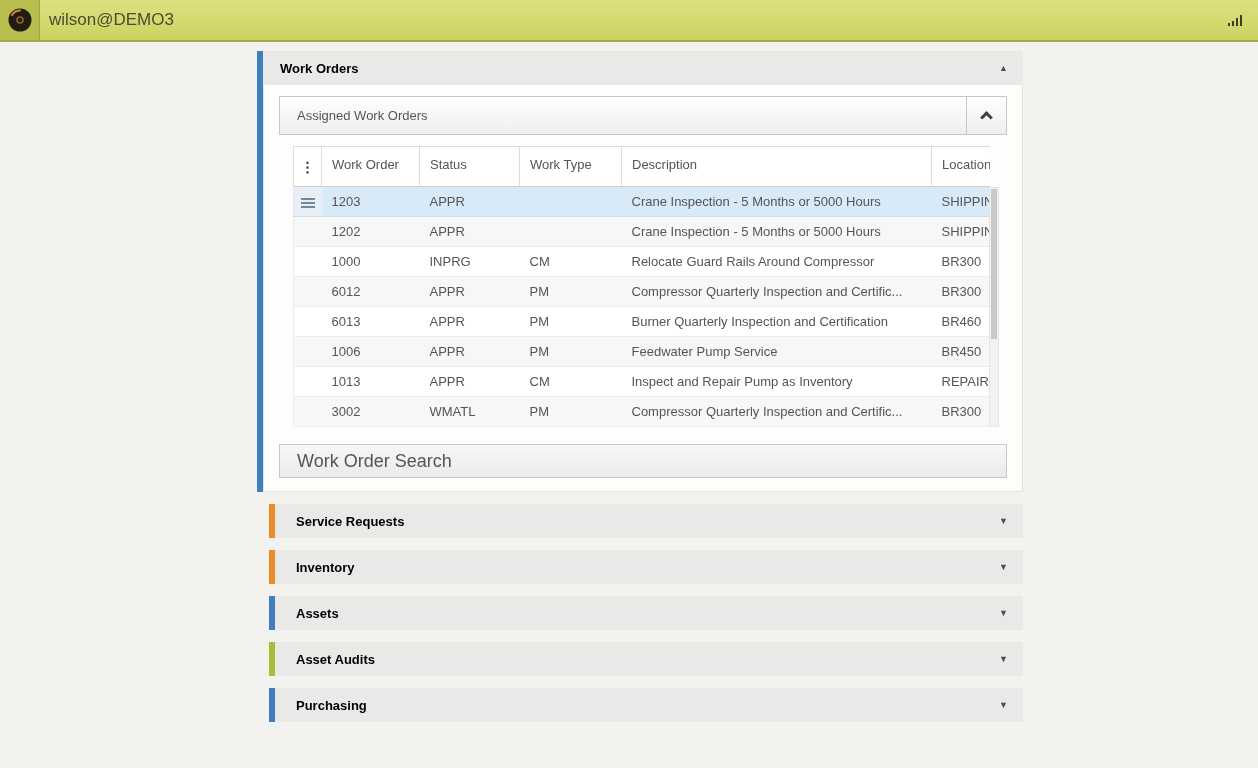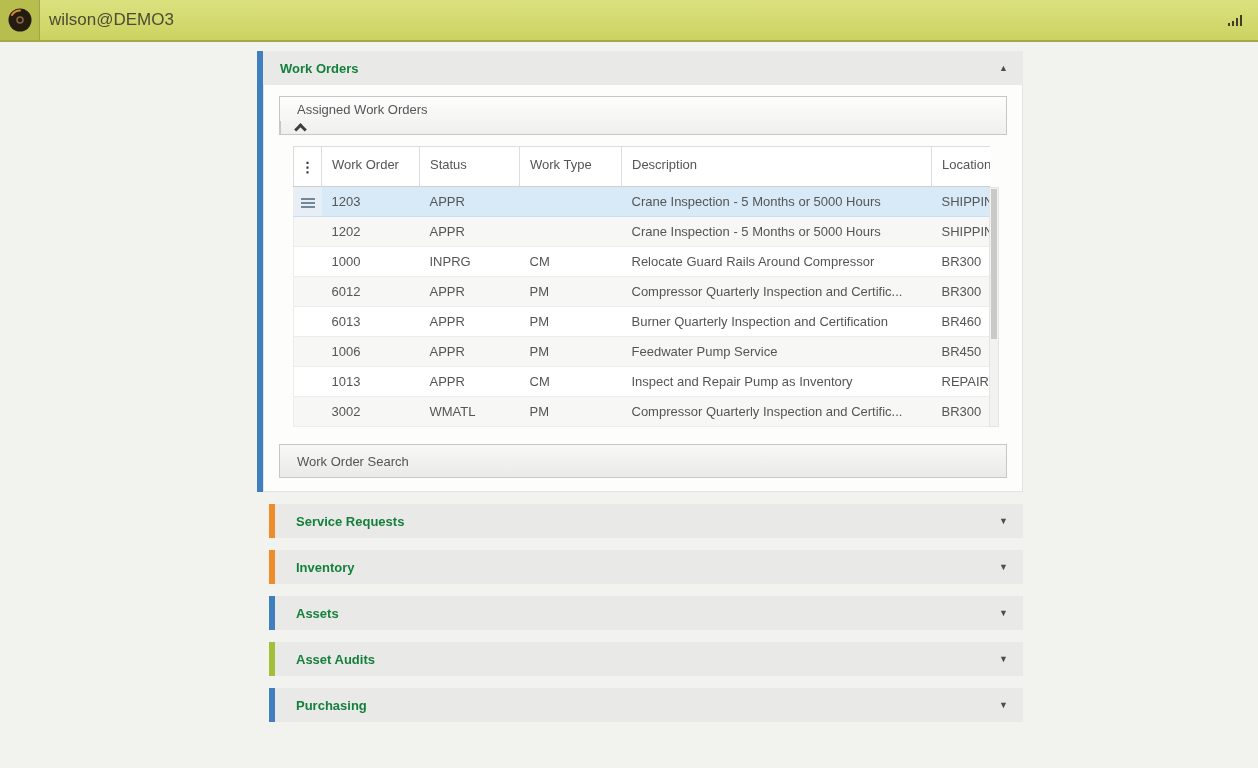--- a/index.html
+++ b/index.html
@@ -35,34 +35,34 @@
   .panel-wrap { width: 766px; }
 
   .accent { position: absolute; left: 0; top: 0; bottom: 0; width: 6px; }
 
   .wo-panel { position: relative; margin-bottom: 12px; }
   .panel-header {
     margin-left: 6px; height: 34px; background: #e9e9e7;
     display: flex; align-items: center; justify-content: space-between;
     padding: 0 15px 0 17px; cursor: pointer;
   }
-  .panel-title { font-size: 13px; font-weight: bold; color: #15803d; }
+  .panel-title { font-size: 13px; font-weight: bold; color: #000000; }
   .tri { font-size: 9px; color: #4d4d4d; line-height: 1; }
 
   .panel-body {
     margin-left: 6px; background: #fdfdfc;
     border: 1px solid #e3e3e0; border-top: none;
     padding: 11px 15px 13px 15px;
   }
 
   
   .ao-header {
     height: 39px; border: 1px solid #c7c7c5;
     background: linear-gradient(#fefefe, #efefed);
-    display: flex; align-items: stretch; flex-direction: column;
+    display: flex; align-items: stretch;
   }
   .ao-title { flex: 1; display: flex; align-items: center; padding-left: 17px; font-size: 13px; color: #555; }
   .ao-collapse { width: 40px; border-left: 1px solid #c7c7c5; display: flex; align-items: center; justify-content: center; cursor: pointer; }
   .chev-up { width: 9px; height: 9px; border-left: 3px solid #3e3e3e; border-top: 3px solid #3e3e3e; transform: rotate(45deg); margin-top: 4px; }
 
   
   .table-wrap { position: relative; margin: 11px 8px 0 14px; }
   table.wo-table {
     border-collapse: collapse; table-layout: fixed;
     width: 696px; background: #fff; font-size: 13px; color: #555;
@@ -94,21 +94,21 @@
     position: absolute; top: 41px; right: 0; width: 10px; height: 240px;
     background: #f2f2f0; border: 1px solid #e4e4e2;
   }
   .vscroll .thumb { position: absolute; top: 1px; left: 1px; right: 1px; height: 150px; background: #c9c9c7; }
 
   
   .search-bar {
     margin-top: 17px; height: 34px; border: 1px solid #c7c7c5;
     background: linear-gradient(#f8f8f6, #eaeae8);
     display: flex; align-items: center; padding-left: 17px;
-    font-size: 13px; color: #555; cursor: pointer;
+    font-size: 18px; color: #555; cursor: pointer;
   }
 
   
   .collapsed-panel {
     position: relative; height: 34px; margin-bottom: 12px; background: #e9e9e7;
     display: flex; align-items: center; justify-content: space-between;
     padding: 0 15px 0 27px; cursor: pointer; margin-left: 12px;
   }
 </style>
 </head>

